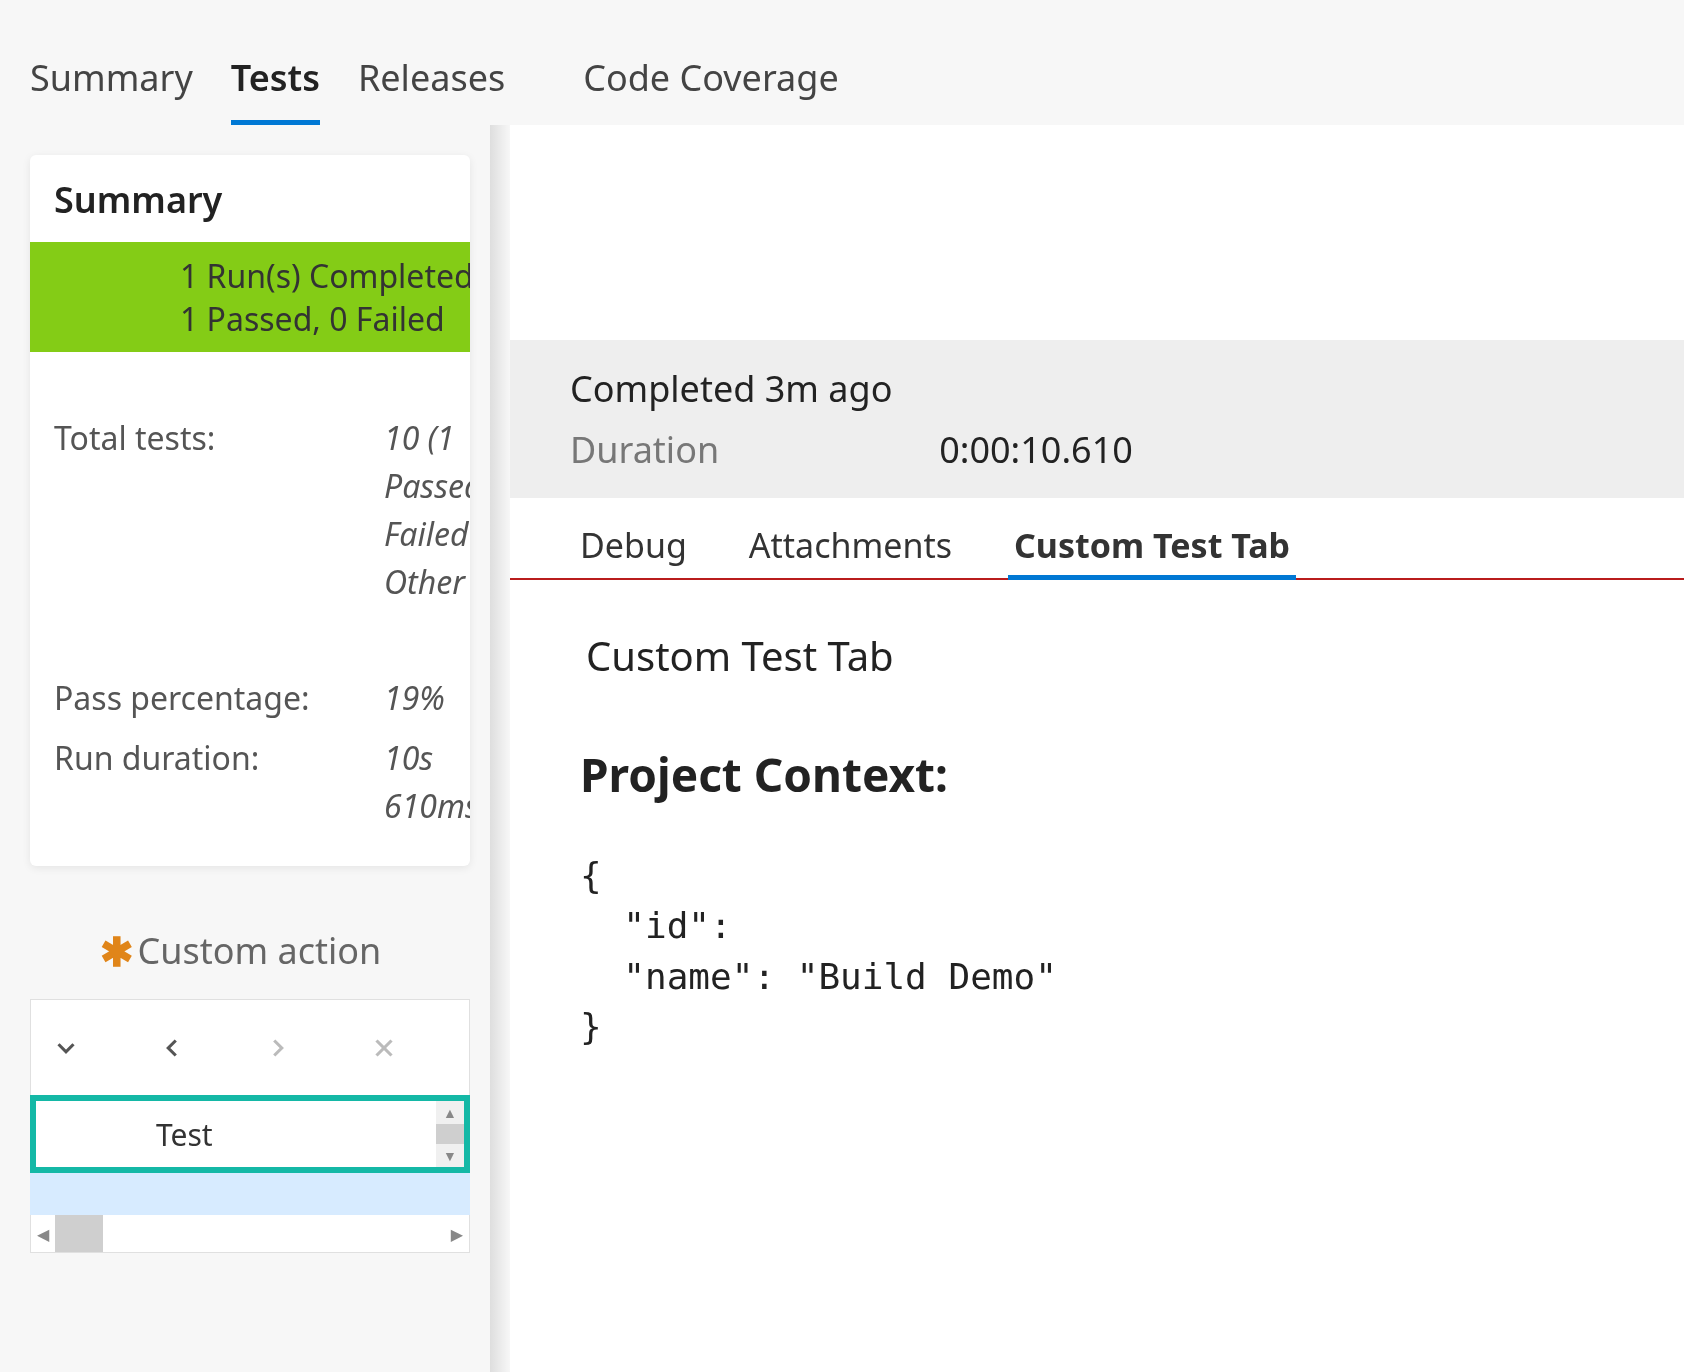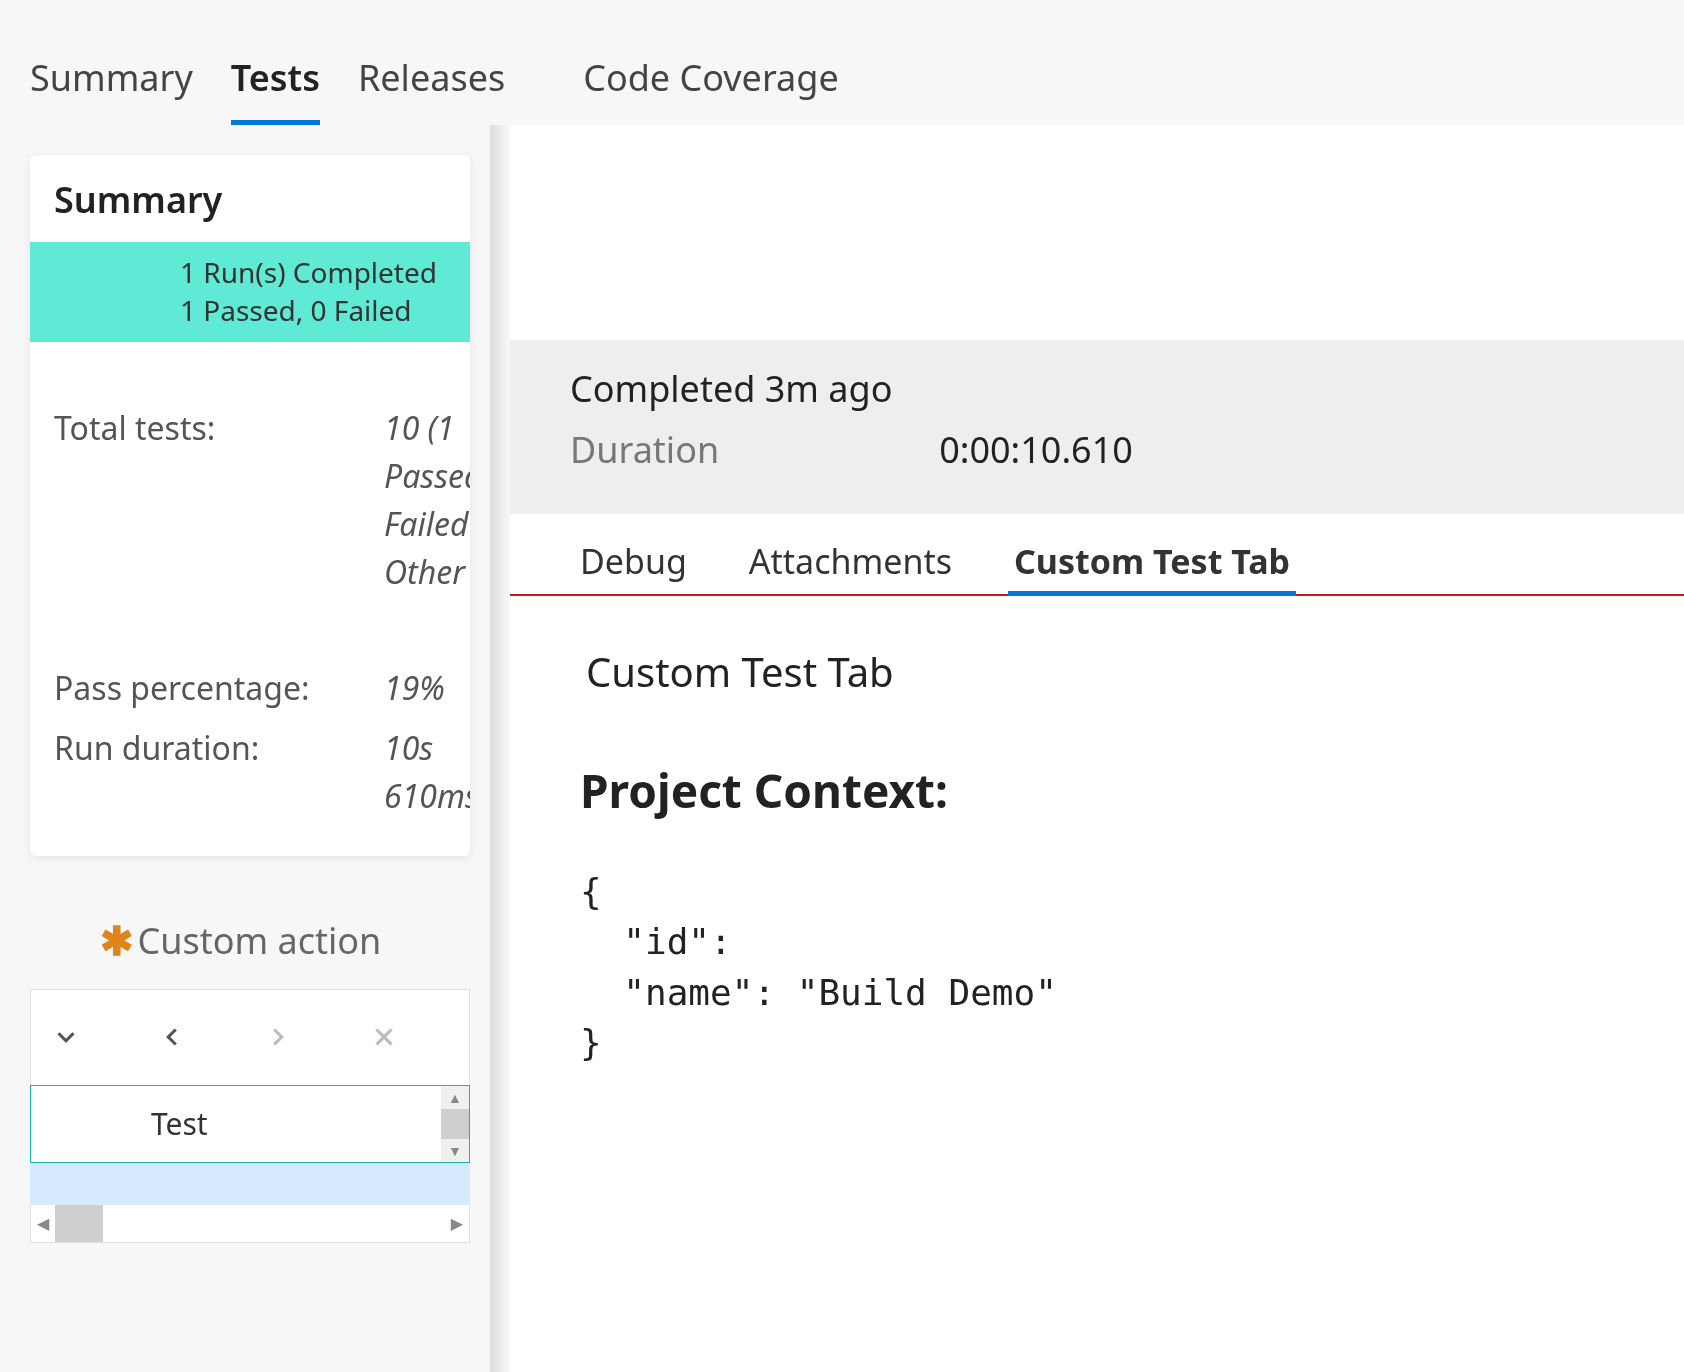--- a/index.html
+++ b/index.html
@@ -60,23 +60,23 @@
       overflow: hidden;
       width: 440px;
     }
     .summary-title {
       font-size: 36px;
       font-weight: 600;
       color: #222;
       padding: 20px 24px 18px 24px;
     }
     .summary-banner {
-      background: #5eead4;
+      background: #84cc16;
       padding: 12px 24px 12px 150px;
-      font-size: 28px;
+      font-size: 32px;
       color: #333;
       line-height: 1.35;
       white-space: nowrap;
     }
     .summary-banner .line { display: block; }
     .summary-body {
       padding: 22px 24px 30px 24px;
       font-size: 32px;
       color: #555;
       line-height: 1.5;
@@ -135,21 +135,21 @@
       justify-content: center;
       color: #555;
     }
     .mini-toolbar .btn.disabled { color: #bbb; cursor: default; }
 
     
     .list-header-row {
       width: 440px;
       height: 78px;
       background: #fff;
-      border: 1px solid #14b8a6;
+      border: 6px solid #14b8a6;
       display: flex;
       align-items: center;
       padding-left: 120px;
       font-size: 30px;
       position: relative;
       color: #333;
     }
     .vscroll {
       position: absolute;
       right: 0;
@@ -221,21 +221,21 @@
       flex: 1;
       background: #fff;
       position: relative;
       margin-left: 10px;
       display: flex;
       flex-direction: column;
     }
     .right-spacer { height: 215px; background: #fff; }
     .detail-header {
       background: #eeeeee;
-      padding: 24px 60px 40px 60px;
+      padding: 24px 60px 24px 60px;
     }
     .detail-header .completed {
       font-size: 36px;
       color: #222;
       margin-bottom: 12px;
     }
     .detail-header .duration-row {
       display: flex;
       align-items: flex-end;
       gap: 220px;

